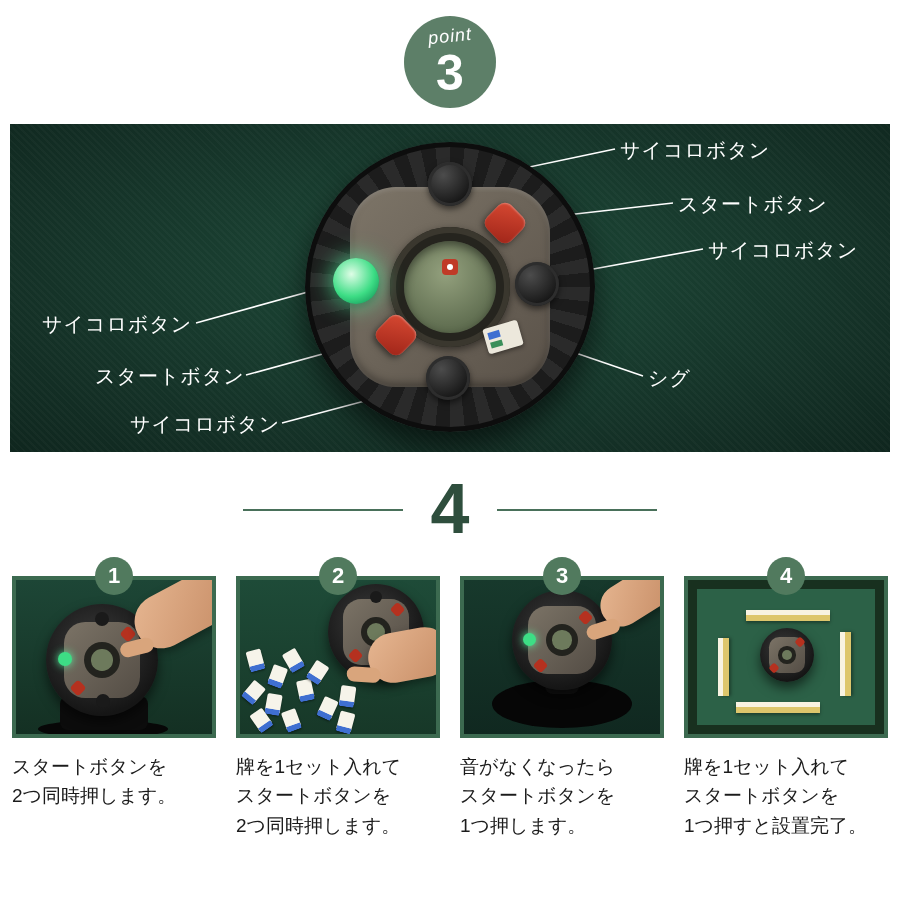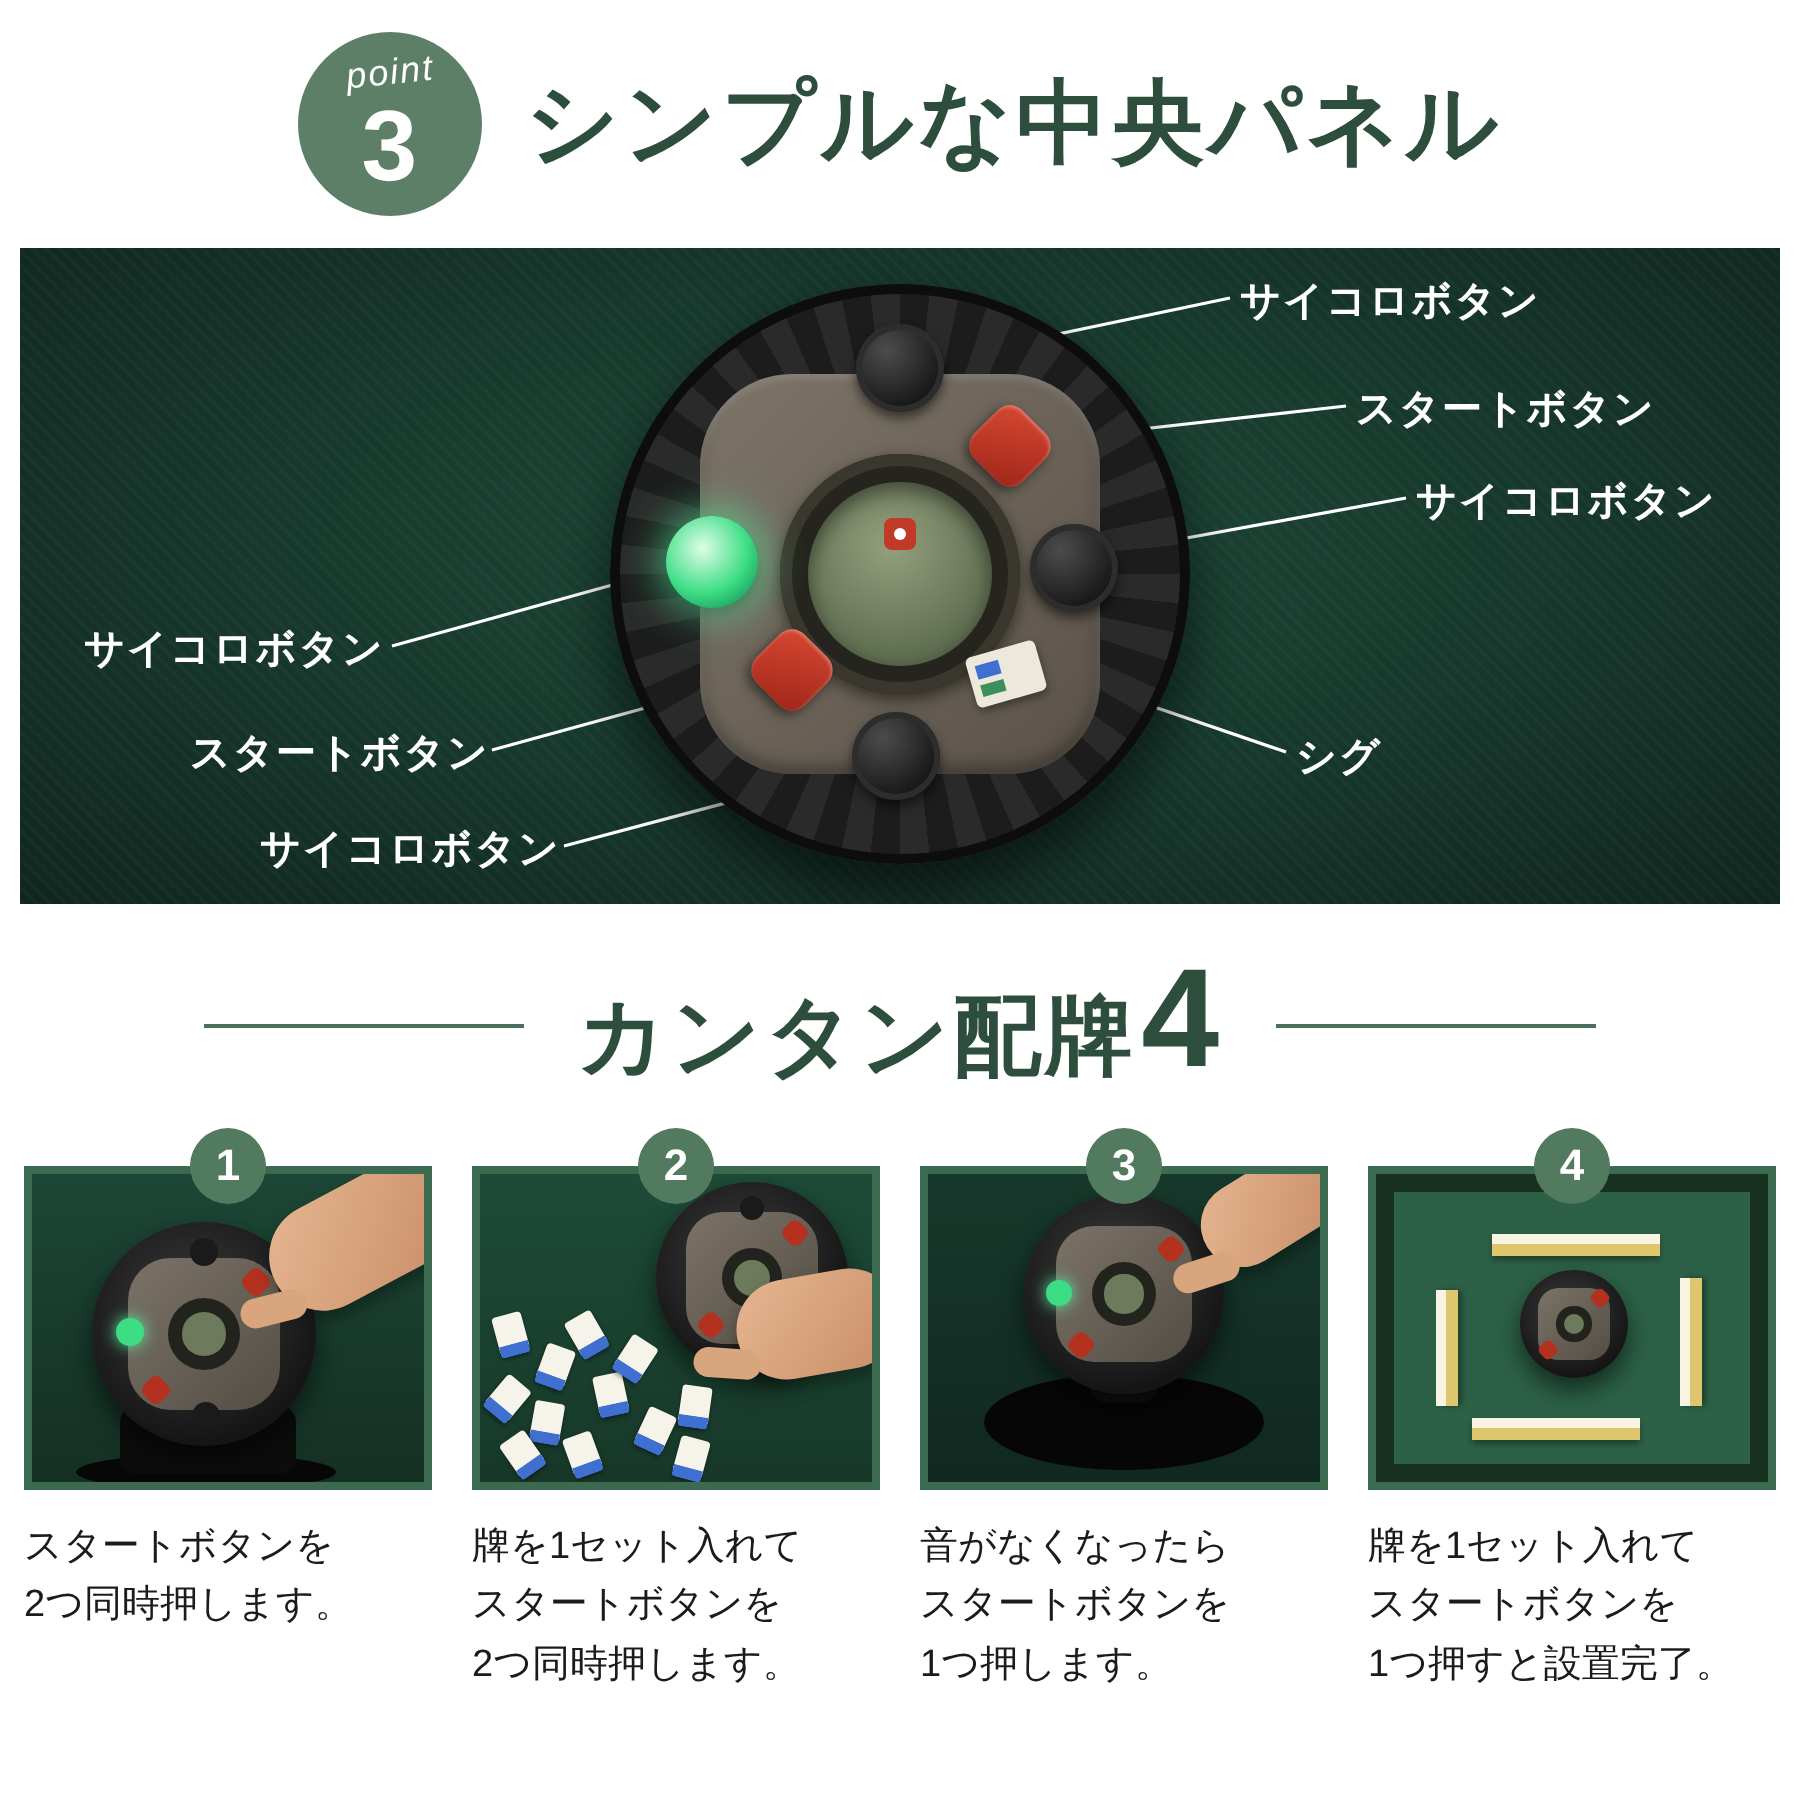--- a/index.html
+++ b/index.html
@@ -81,21 +81,21 @@
   .b-left   { left:28px;  top:116px; }
   .b-ll     { left:74px;  top:176px; }
   .b-bottom { left:121px; top:214px; }
   .sticker  {
     position:absolute; left:180px; top:182px; width:36px; height:26px; border-radius:3px;
     background:#ece8dc; transform:rotate(-16deg); box-shadow:0 2px 4px rgba(0,0,0,.4);
   }
   .sticker::before { content:""; position:absolute; left:4px; top:5px; width:12px; height:7px; background:#3f6fd1; }
   .sticker::after  { content:""; position:absolute; left:4px; top:15px; width:12px; height:6px; background:#3a8f5a; }
 
-  .callout { position:absolute; color:#fff; font-size:20px; font-weight:700; letter-spacing:1px; white-space:nowrap; }
+  .callout { position:absolute; color:#fff; font-size:20px; font-weight:400; letter-spacing:1px; white-space:nowrap; }
   .c0 { left:610px; top:13px; }
   .c1 { left:668px; top:67px; }
   .c2 { left:698px; top:113px; }
   .c3 { left:32px;  top:187px; }
   .c4 { left:85px;  top:239px; }
   .c5 { left:120px; top:287px; }
   .c6 { left:638px; top:241px; }
 
   
   .steps-title { display:flex; align-items:center; justify-content:center; gap:26px; margin-top:26px; color:#2e4e3d; }
@@ -156,21 +156,20 @@
 </head>
 <body>
 
 <div class="page">
 
   <header class="header">
     <div class="point-badge">
       <span class="point-word">point</span>
       <span class="point-num">3</span>
     </div>
-    <h1 class="page-title">シンプルな中央パネル</h1>
   </header>
 
   <section class="panel-photo">
     <svg class="callout-lines" viewBox="0 0 880 328" preserveAspectRatio="none">
       <line x1="605" y1="25" x2="462" y2="55"></line>
       <line x1="663" y1="79" x2="512" y2="96"></line>
       <line x1="693" y1="125" x2="545" y2="152"></line>
       <line x1="186" y1="199" x2="334" y2="158"></line>
       <line x1="236" y1="251" x2="378" y2="212"></line>
       <line x1="272" y1="299" x2="426" y2="258"></line>
@@ -198,21 +197,20 @@
     <div class="callout c2">サイコロボタン</div>
     <div class="callout c3">サイコロボタン</div>
     <div class="callout c4">スタートボタン</div>
     <div class="callout c5">サイコロボタン</div>
     <div class="callout c6">シグ</div>
   </section>
 
   <section class="steps-title">
     <span class="rule"></span>
     <h2 class="steps-title-text">
-      <span class="st-prefix">カンタン配牌</span>
       <span class="st-num">4</span>
     </h2>
     <span class="rule"></span>
   </section>
 
   <section class="steps">
 
     <div class="step">
       <div class="step-badge">1</div>
       <div class="step-photo ph1">

